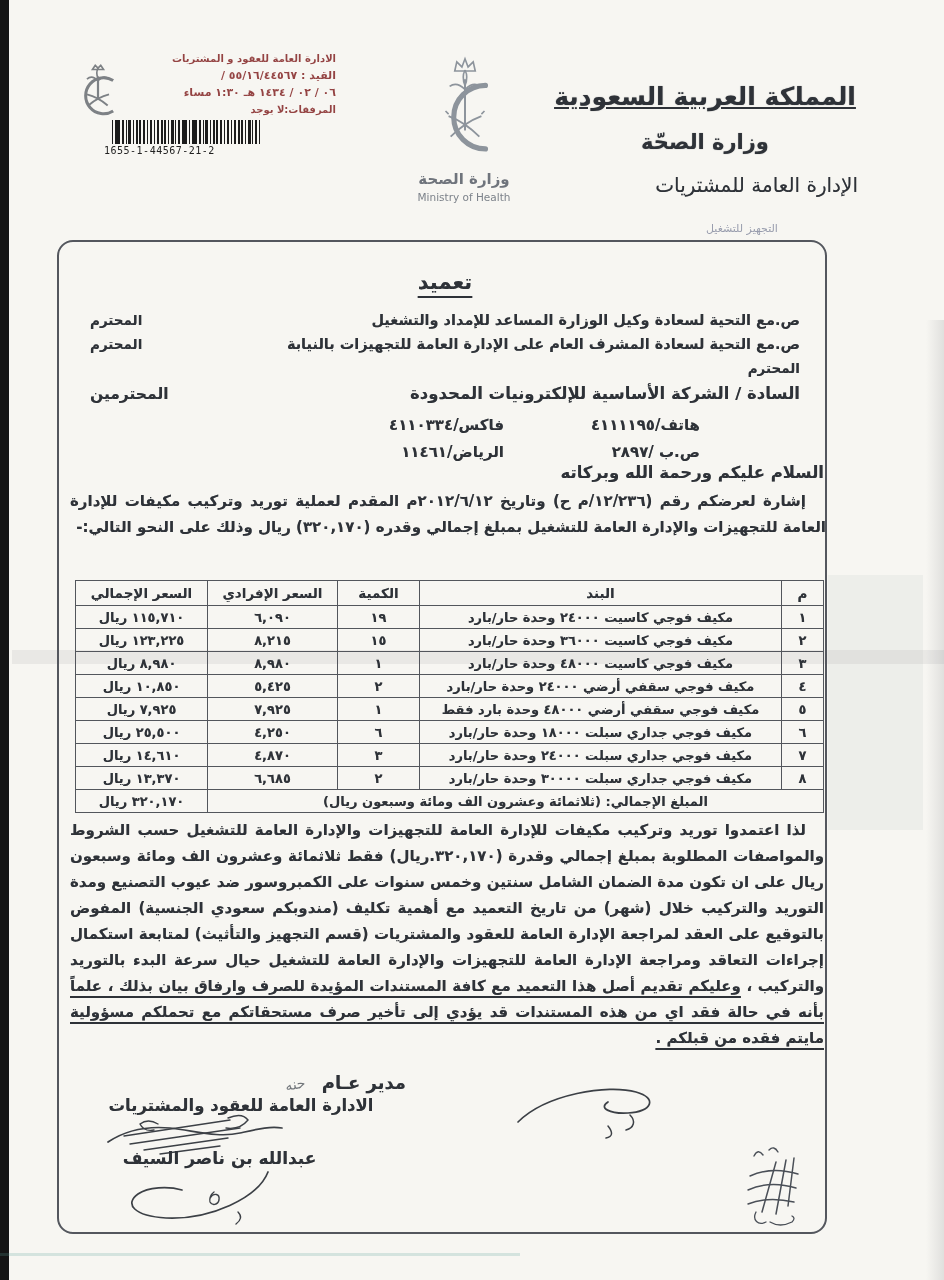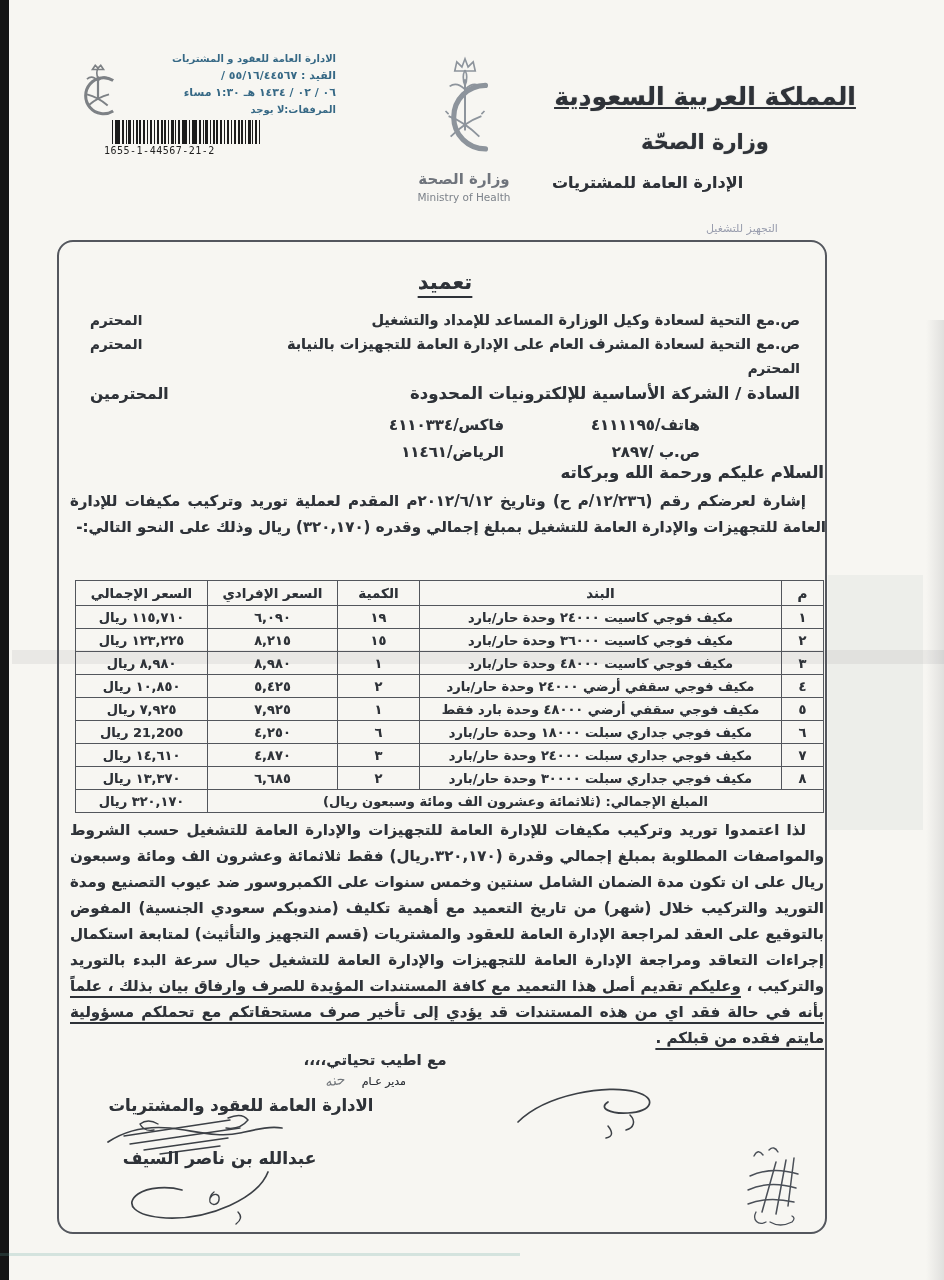--- a/index.html
+++ b/index.html
@@ -4,21 +4,21 @@
 <style>
   html,body{margin:0;padding:0;background:#d9d9d6;}
   .page{
     position:relative; width:944px; height:1280px; margin:0 auto;
     background:#f7f6f2; overflow:hidden;
     font-family:"DejaVu Sans", sans-serif;
     color:#2e3238; direction:rtl;
   }
   .abs{position:absolute;}
   .ink{color:#2e3238; text-shadow:0 0 .6px rgba(46,49,55,.45);}
-  .faded{color:#0c4a6e; opacity:.82;}
+  .faded{color:#7f1d1d; opacity:.82;}
 
   
   .scan-edge-left{left:0;top:0;width:9px;height:1280px;background:#151515;}
   .right-shade{left:926px;top:320px;width:18px;height:960px;
     background:linear-gradient(90deg, rgba(120,122,128,0) 0%, rgba(120,122,128,.18) 100%);}
   .band1{left:12px;top:650px;width:932px;height:14px;background:rgba(140,142,148,.13);}
   .band2{left:828px;top:575px;width:95px;height:255px;background:rgba(160,162,168,.10);}
   .band3{left:0;top:1253px;width:520px;height:3px;background:rgba(90,160,150,.22);}
 
   
@@ -38,21 +38,21 @@
   
   .moh-logo{left:424px;top:54px;width:82px;height:114px;}
   .moh-ar{left:396px;top:170px;width:136px;text-align:center;font-weight:bold;font-size:15px;color:#6f747c;}
   .moh-en{left:388px;top:191px;width:152px;text-align:center;font-size:10.5px;color:#7c828a;direction:ltr;}
 
   
   .kingdom{left:552px;top:82px;width:306px;text-align:center;font-weight:bold;font-size:25px;
     text-shadow:0 0 1px rgba(46,49,55,.6); letter-spacing:-1px;text-decoration:underline;}
   .ministry{left:552px;top:130px;width:306px;text-align:center;font-weight:bold;font-size:21px;
     text-shadow:0 0 1px rgba(46,49,55,.55);}
-  .dept{left:552px;top:173px;width:306px;text-align:left;font-weight:bold;font-size:16px;}
+  .dept{left:552px;top:173px;width:306px;text-align:right;font-weight:normal;font-size:20px;}
   .unit-note{left:706px;top:222px;font-size:11px;color:#8e93a6;opacity:.9;}
 
   
   .frame{left:57px;top:240px;width:766px;height:990px;border:2px solid #54575e;border-radius:16px;}
 
   .doc-type{left:392px;top:270px;width:106px;text-align:center;font-weight:bold;font-size:21px;
     text-decoration:underline;text-decoration-thickness:2px;text-underline-offset:7px;}
 
   .recipient-row{left:90px;right:144px;display:flex;justify-content:space-between;align-items:baseline;}
   .recipient-text{font-size:14.5px;font-weight:bold;}
@@ -80,21 +80,21 @@
 
   
   .body-par{left:70px;top:817px;width:754px;font-size:15px;font-weight:bold;line-height:26px;
     text-align:justify;text-indent:18px;}
   .body-par .u{text-decoration:underline;text-underline-offset:5px;text-decoration-thickness:1.5px;}
   .closing{left:210px;top:1051px;width:330px;text-align:center;font-size:15px;font-weight:bold;}
 
   
   .closing-flourish{left:512px;top:1082px;width:160px;height:58px;}
   .sig-title-row{left:256px;top:1072px;width:150px;display:flex;gap:16px;align-items:baseline;}
-  .sig-title{font-size:11px;font-weight:normal;}
+  .sig-title{font-size:18px;font-weight:bold;}
   .sig-handnote{font-size:14px;color:#5a5f66;transform:rotate(-10deg);opacity:.85;}
   .sig-dept{left:86px;top:1096px;width:310px;text-align:center;font-size:16.5px;font-weight:bold;}
   .sig-scribble{left:100px;top:1112px;width:212px;height:48px;}
   .sig-name{left:102px;top:1148px;width:235px;text-align:center;font-size:17px;font-weight:bold;}
   .name-loop{left:118px;top:1168px;width:165px;height:62px;}
   .corner-scribble{left:736px;top:1146px;width:74px;height:88px;}
 </style>
 </head>
 <body>
 
@@ -217,21 +217,21 @@
         <td>مكيف فوجي سقفي أرضي ٤٨٠٠٠ وحدة بارد فقط</td>
         <td>١</td>
         <td>٧,٩٢٥</td>
         <td>٧,٩٢٥ ريال</td>
       </tr>
       <tr>
         <td>٦</td>
         <td>مكيف فوجي جداري سبلت ١٨٠٠٠ وحدة حار/بارد</td>
         <td>٦</td>
         <td>٤,٢٥٠</td>
-        <td>21,200 ريال</td>
+        <td>٢٥,٥٠٠ ريال</td>
       </tr>
       <tr>
         <td>٧</td>
         <td>مكيف فوجي جداري سبلت ٢٤٠٠٠ وحدة حار/بارد</td>
         <td>٣</td>
         <td>٤,٨٧٠</td>
         <td>١٤,٦١٠ ريال</td>
       </tr>
       <tr>
         <td>٨</td>
@@ -244,21 +244,20 @@
         <td colspan="4" class="total-label-cell">المبلغ الإجمالي: (ثلاثمائة وعشرون الف ومائة وسبعون ريال)</td>
         <td>٣٢٠,١٧٠ ريال</td>
       </tr>
     </tbody>
   </table>
 
   <div class="abs body-par ink">
     <span>لذا اعتمدوا توريد وتركيب مكيفات للإدارة العامة للتجهيزات والإدارة العامة للتشغيل حسب الشروط والمواصفات المطلوبة بمبلغ إجمالي وقدرة (٣٢٠,١٧٠.ريال) فقط ثلاثمائة وعشرون الف ومائة وسبعون ريال على ان تكون مدة الضمان الشامل سنتين وخمس سنوات على الكمبروسور ضد عيوب التصنيع ومدة التوريد والتركيب خلال (شهر) من تاريخ التعميد مع أهمية تكليف (مندوبكم سعودي الجنسية) المفوض بالتوقيع على العقد لمراجعة الإدارة العامة للعقود والمشتريات (قسم التجهيز والتأثيث) لمتابعة استكمال إجراءات التعاقد ومراجعة الإدارة العامة للتجهيزات والإدارة العامة للتشغيل حيال سرعة البدء بالتوريد والتركيب ، </span><span class="u">وعليكم تقديم أصل هذا التعميد مع كافة المستندات المؤيدة للصرف وارفاق بيان بذلك ، علماً بأنه في حالة فقد اي من هذه المستندات قد يؤدي إلى تأخير صرف مستحقاتكم مع تحملكم مسؤولية مايتم فقده من قبلكم .</span>
   </div>
 
-  <div class="abs closing ink">مع اطيب تحياتي،،،،</div>
 
   <svg class="abs closing-flourish" viewBox="0 0 160 58">
     <path d="M6 40 C34 12 96 2 124 10 C146 16 140 30 116 31 C98 32 86 26 96 20" fill="none" stroke="#3c4046" stroke-width="1.7" stroke-linecap="round"></path>
     <path d="M118 33 c6 6 4 13 -4 15 M96 44 q8 10 -2 12" fill="none" stroke="#3c4046" stroke-width="1.5" stroke-linecap="round"></path>
   </svg>
 
   <div class="abs sig-title-row">
     <span class="sig-title ink">مدير عـام</span>
     <span class="sig-handnote">حنه</span>
   </div>

